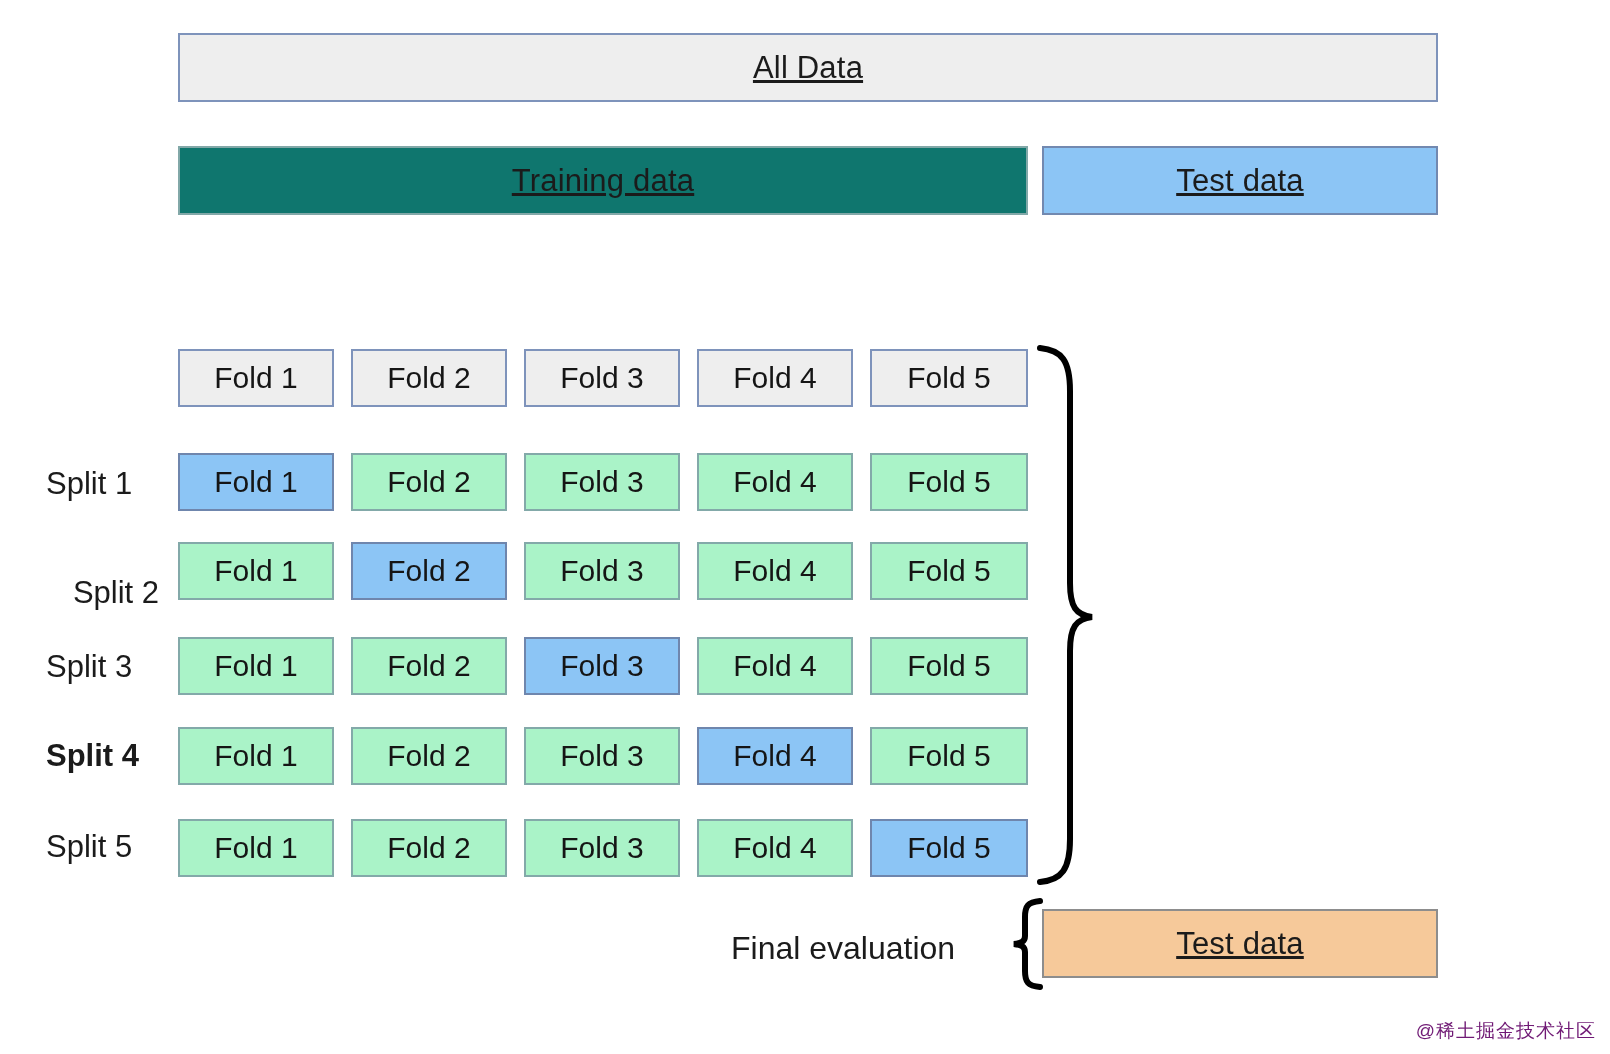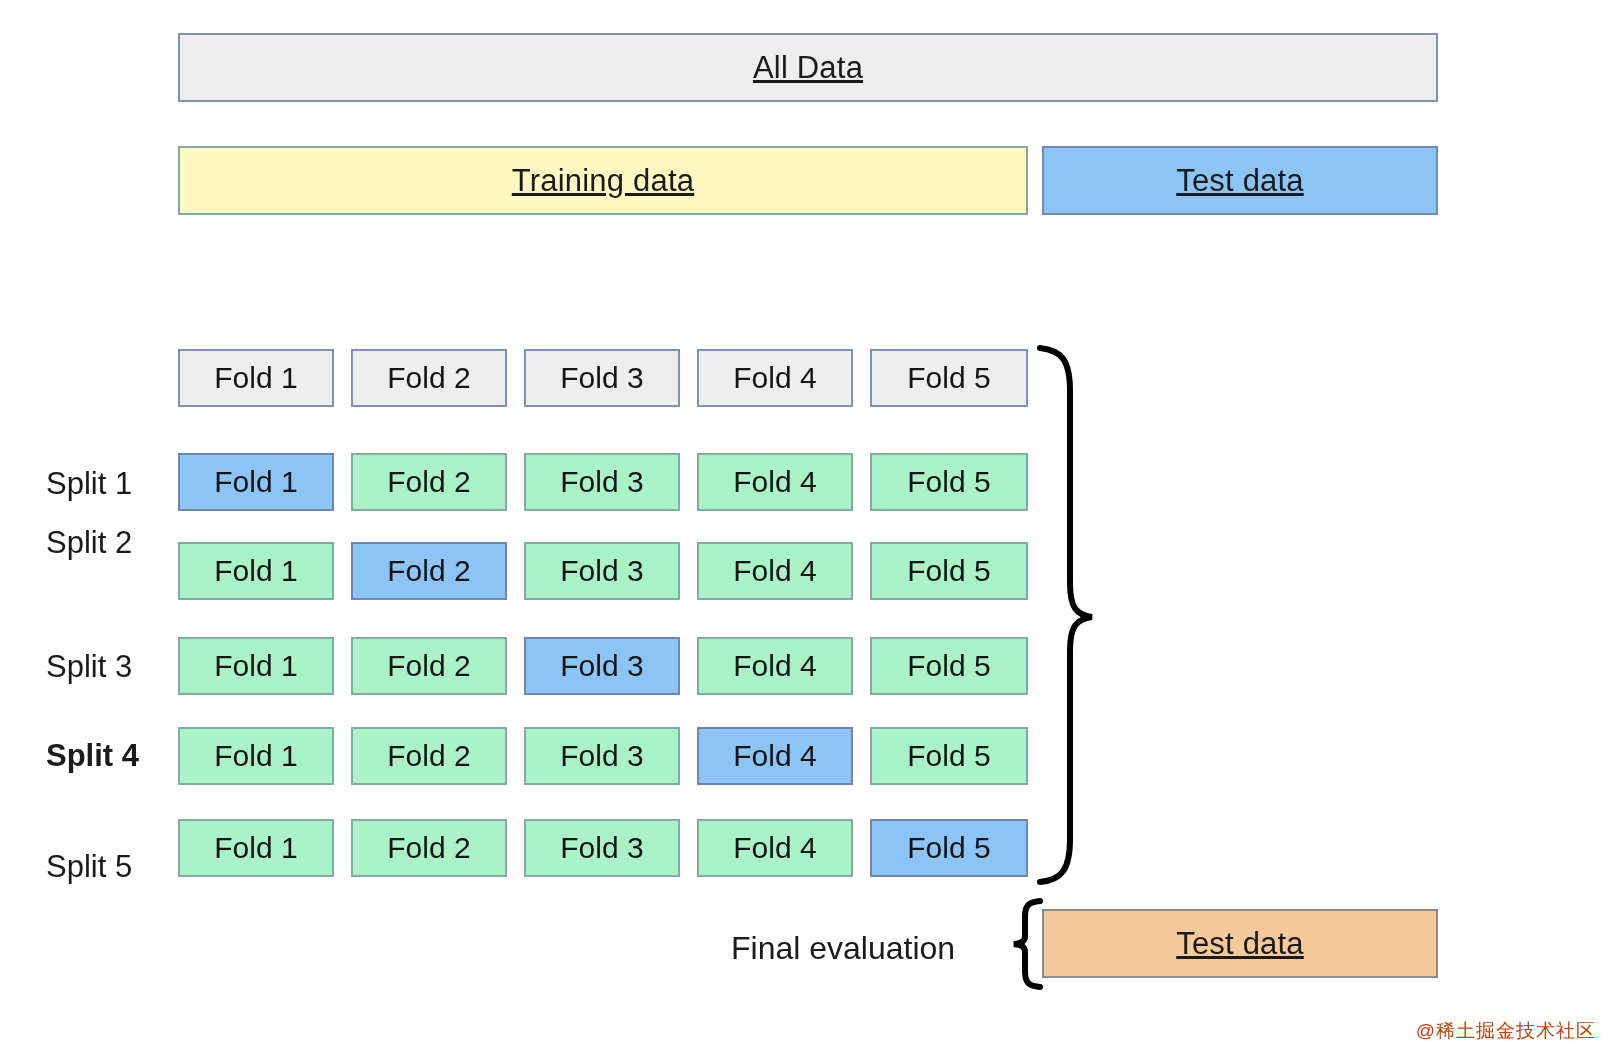--- a/index.html
+++ b/index.html
@@ -31,21 +31,21 @@
     align-items: center;
     justify-content: center;
     font-size: 31px;
     line-height: 1;
     letter-spacing: 0.2px;
     color: #1b1b1b;
     white-space: nowrap;
     text-decoration: underline;
   }
   .box.gray  { background: #eeeeee; border-color: #7e93bb; }
-  .box.green { background: #fef9c3; border-color: #82a8a8; }
+  .box.green { background: #0f766e; border-color: #82a8a8; }
   .box.blue  { background: #8cc5f5; border-color: #7289b0; }
   .box.orange{ background: #f6c99a; border-color: #8d8d8d; }
 
   
   .fold {
     position: absolute;
     box-sizing: border-box;
     height: 58px;
     border: 2px solid #7e93bb;
     display: flex;
@@ -77,21 +77,21 @@
     white-space: nowrap;
     color: #1b1b1b;
   }
   .brace-svg { position: absolute; overflow: visible; }
 
   .watermark {
     position: absolute;
     right: 14px;
     bottom: 10px;
     font-size: 19px;
-    color: #c2410c;
+    color: #701a75;
     white-space: nowrap;
     letter-spacing: 1px;
   }
   .clip-text {
     position: absolute;
     overflow: hidden;
     white-space: nowrap;
   }
 </style>
 </head>
@@ -136,21 +136,21 @@
   <div class="fold green" style="left:524px; top:453px; width:156px;">
     <span>Fold 3</span>
     </div>
   <div class="fold green" style="left:697px; top:453px; width:156px;">
     <span>Fold 4</span>
     </div>
   <div class="fold green" style="left:870px; top:453px; width:158px;">
     <span>Fold 5</span>
     </div>
 
-  <div class="split-label" style="left:46px; top:527px;">Split 2</div>
+  <div class="split-label" style="left:46px; top:577px;text-align:center;">Split 2</div>
   <div class="fold green" style="left:178px; top:542px; width:156px;">
     <span>Fold 1</span>
     </div>
   <div class="fold blue" style="left:351px; top:542px; width:156px;">
     <span>Fold 2</span>
     </div>
   <div class="fold green" style="left:524px; top:542px; width:156px;">
     <span>Fold 3</span>
     </div>
   <div class="fold green" style="left:697px; top:542px; width:156px;">
@@ -187,21 +187,21 @@
   <div class="fold green" style="left:524px; top:727px; width:156px;">
     <span>Fold 3</span>
     </div>
   <div class="fold blue" style="left:697px; top:727px; width:156px;">
     <span>Fold 4</span>
     </div>
   <div class="fold green" style="left:870px; top:727px; width:158px;">
     <span>Fold 5</span>
     </div>
 
-  <div class="split-label" style="left:46px; top:831px;margin-top:20px;">Split 5</div>
+  <div class="split-label" style="left:46px; top:831px;">Split 5</div>
   <div class="fold green" style="left:178px; top:819px; width:156px;">
     <span>Fold 1</span>
     </div>
   <div class="fold green" style="left:351px; top:819px; width:156px;">
     <span>Fold 2</span>
     </div>
   <div class="fold green" style="left:524px; top:819px; width:156px;">
     <span>Fold 3</span>
     </div>
   <div class="fold green" style="left:697px; top:819px; width:156px;">

